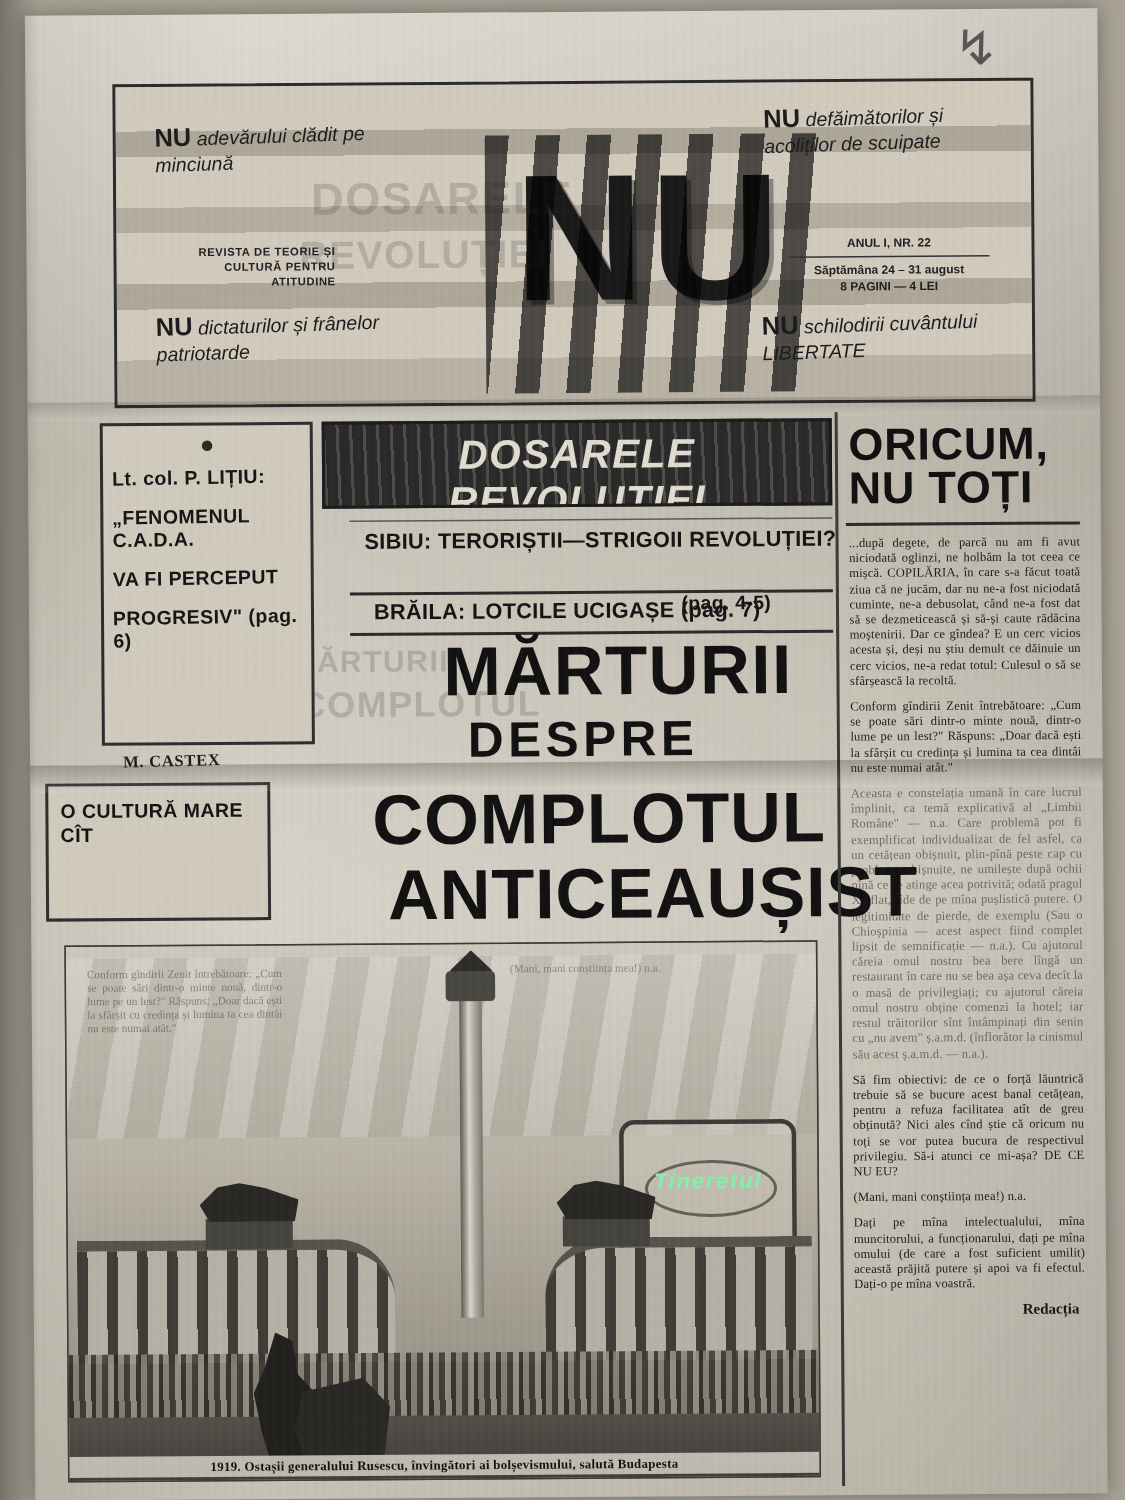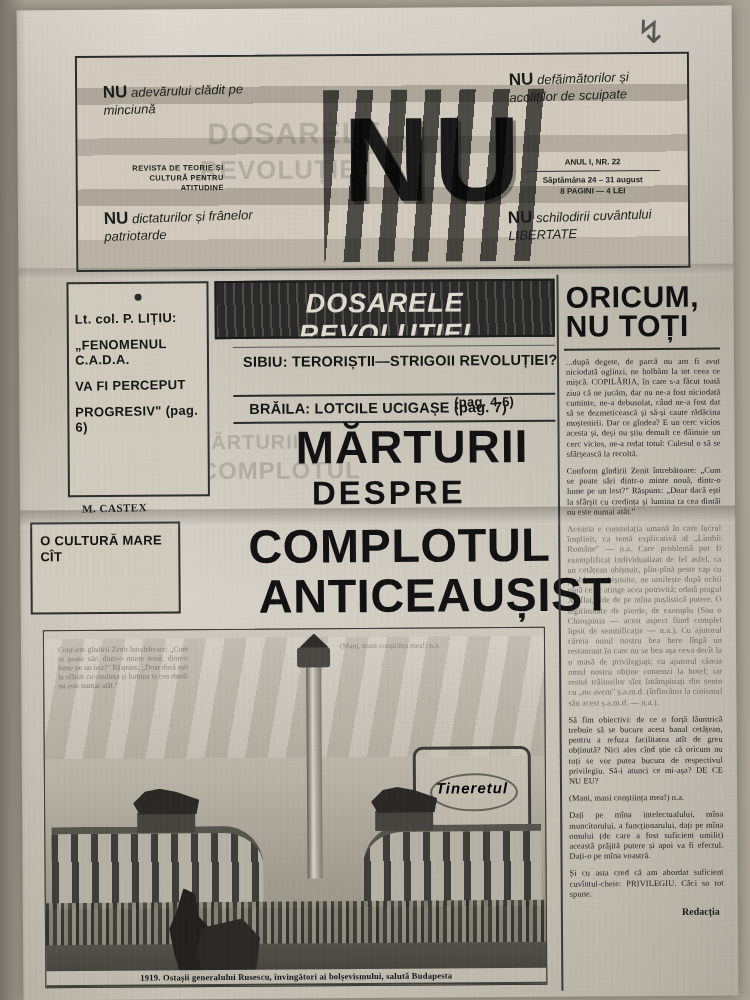--- a/index.html
+++ b/index.html
@@ -404,21 +404,21 @@
     padding: 2px 0;
     letter-spacing: 0.2px;
   }
   .tvbox {
     position: absolute; left: 368px; top: 118px; width: 112px; height: 88px;
     border: 3px solid #3d3b36; border-radius: 10px;
     background: rgba(205,200,188,0.55);
   }
   .tvbox span {
     position: absolute; left: 0; right: 0; top: 30px;
-    text-align: center; color: #000000;
+    text-align: center; color: #86efac;
     font-family: "Liberation Sans", sans-serif;
     font-weight: bold; font-size: 15px; font-style: italic;
     letter-spacing: 1px;
   }
   .tvbox .oval {
     position: absolute; left: 14px; top: 24px; width: 84px; height: 34px;
     border: 2px solid rgba(60,58,52,0.7); border-radius: 50%;
   }
   
   .photo-ghost {
@@ -528,21 +528,20 @@
     <div class="rightcol">
       <div class="oricum">ORICUM,</div>
       <div class="oricum" style="margin-top:-6px">NU TOȚI</div>
       <div class="rc-line"></div>
       <p class="rc-body">...după degete, de parcă nu am fi avut niciodată oglinzi, ne holbăm la tot ceea ce mișcă. COPILĂRIA, în care s-a făcut toată ziua că ne jucăm, dar nu ne-a fost niciodată cuminte, ne-a debusolat, când ne-a fost dat să se dezmeticească și să-și caute rădăcina moștenirii. Dar ce gîndea? E un cerc vicios acesta și, deși nu știu demult ce dăinuie un cerc vicios, ne-a redat totul: Culesul o să se sfârșească la recoltă.</p>
       <p class="rc-body">Conform gîndirii Zenit întrebătoare: „Cum se poate sări dintr-o minte nouă, dintr-o lume pe un lest?" Răspuns: „Doar dacă ești la sfârșit cu credința și lumina ta cea dintâi nu este numai atât."</p>
       <p class="rc-body dim">Aceasta e constelația umană în care lucrul împlinit, ca temă explicativă al „Limbii Române" — n.a. Care problemă pot fi exemplificat individualizat de fel asfel, ca un cetățean obișnuit, plin-pînă peste cap cu probleme obișnuite, ne umilește după ochii pînă ce se atinge acea potrivită; odată pragul X aflat, rîde de pe mîna pușlistică putere. O legitimitate de pierde, de exemplu (Sau o Chioșpinia — acest aspect fiind complet lipsit de semnificație — n.a.). Cu ajutorul căreia omul nostru bea bere lîngă un restaurant în care nu se bea așa ceva decît la o masă de privilegiați; cu ajutorul căreia omul nostru obține comenzi la hotel; iar restul trăitorilor sînt întâmpinați din senin cu „nu avem" ș.a.m.d. (înflorător la cinismul său acest ș.a.m.d. — n.a.).</p>
       <p class="rc-body">Să fim obiectivi: de ce o forță lăuntrică trebuie să se bucure acest banal cetățean, pentru a refuza facilitatea atît de greu obținută? Nici ales cînd știe că oricum nu toți se vor putea bucura de respectivul privilegiu. Să-i atunci ce mi-așa? DE CE NU EU?</p>
       <p class="rc-body">(Mani, mani conștiința mea!) n.a.</p>
       <p class="rc-body">Dați pe mîna intelectualului, mîna muncitorului, a funcționarului, dați pe mîna omului (de care a fost suficient umilit) această prăjită putere și apoi va fi efectul. Dați-o pe mîna voastră.</p>
-      <p class="rc-body">Și cu asta cred că am abordat suficient cuvîntul-cheie: PRIVILEGIU. Căci so tot spune.</p>
       <div class="rc-sign">Redacția</div>
     </div>
 
     <div class="photo">
       <div class="sky"></div>
       <div class="cloudband"></div>
       <div class="photo-ghost">Conform gîndirii Zenit întrebătoare: „Cum se poate sări dintr-o minte nouă, dintr-o lume pe un lest?" Răspuns: „Doar dacă ești la sfârșit cu credința și lumina ta cea dintâi nu este numai atât."</div>
       <div class="photo-ghost2">(Mani, mani conștiința mea!) n.a.</div>
       <div class="tvbox">
         <div class="oval"></div>

